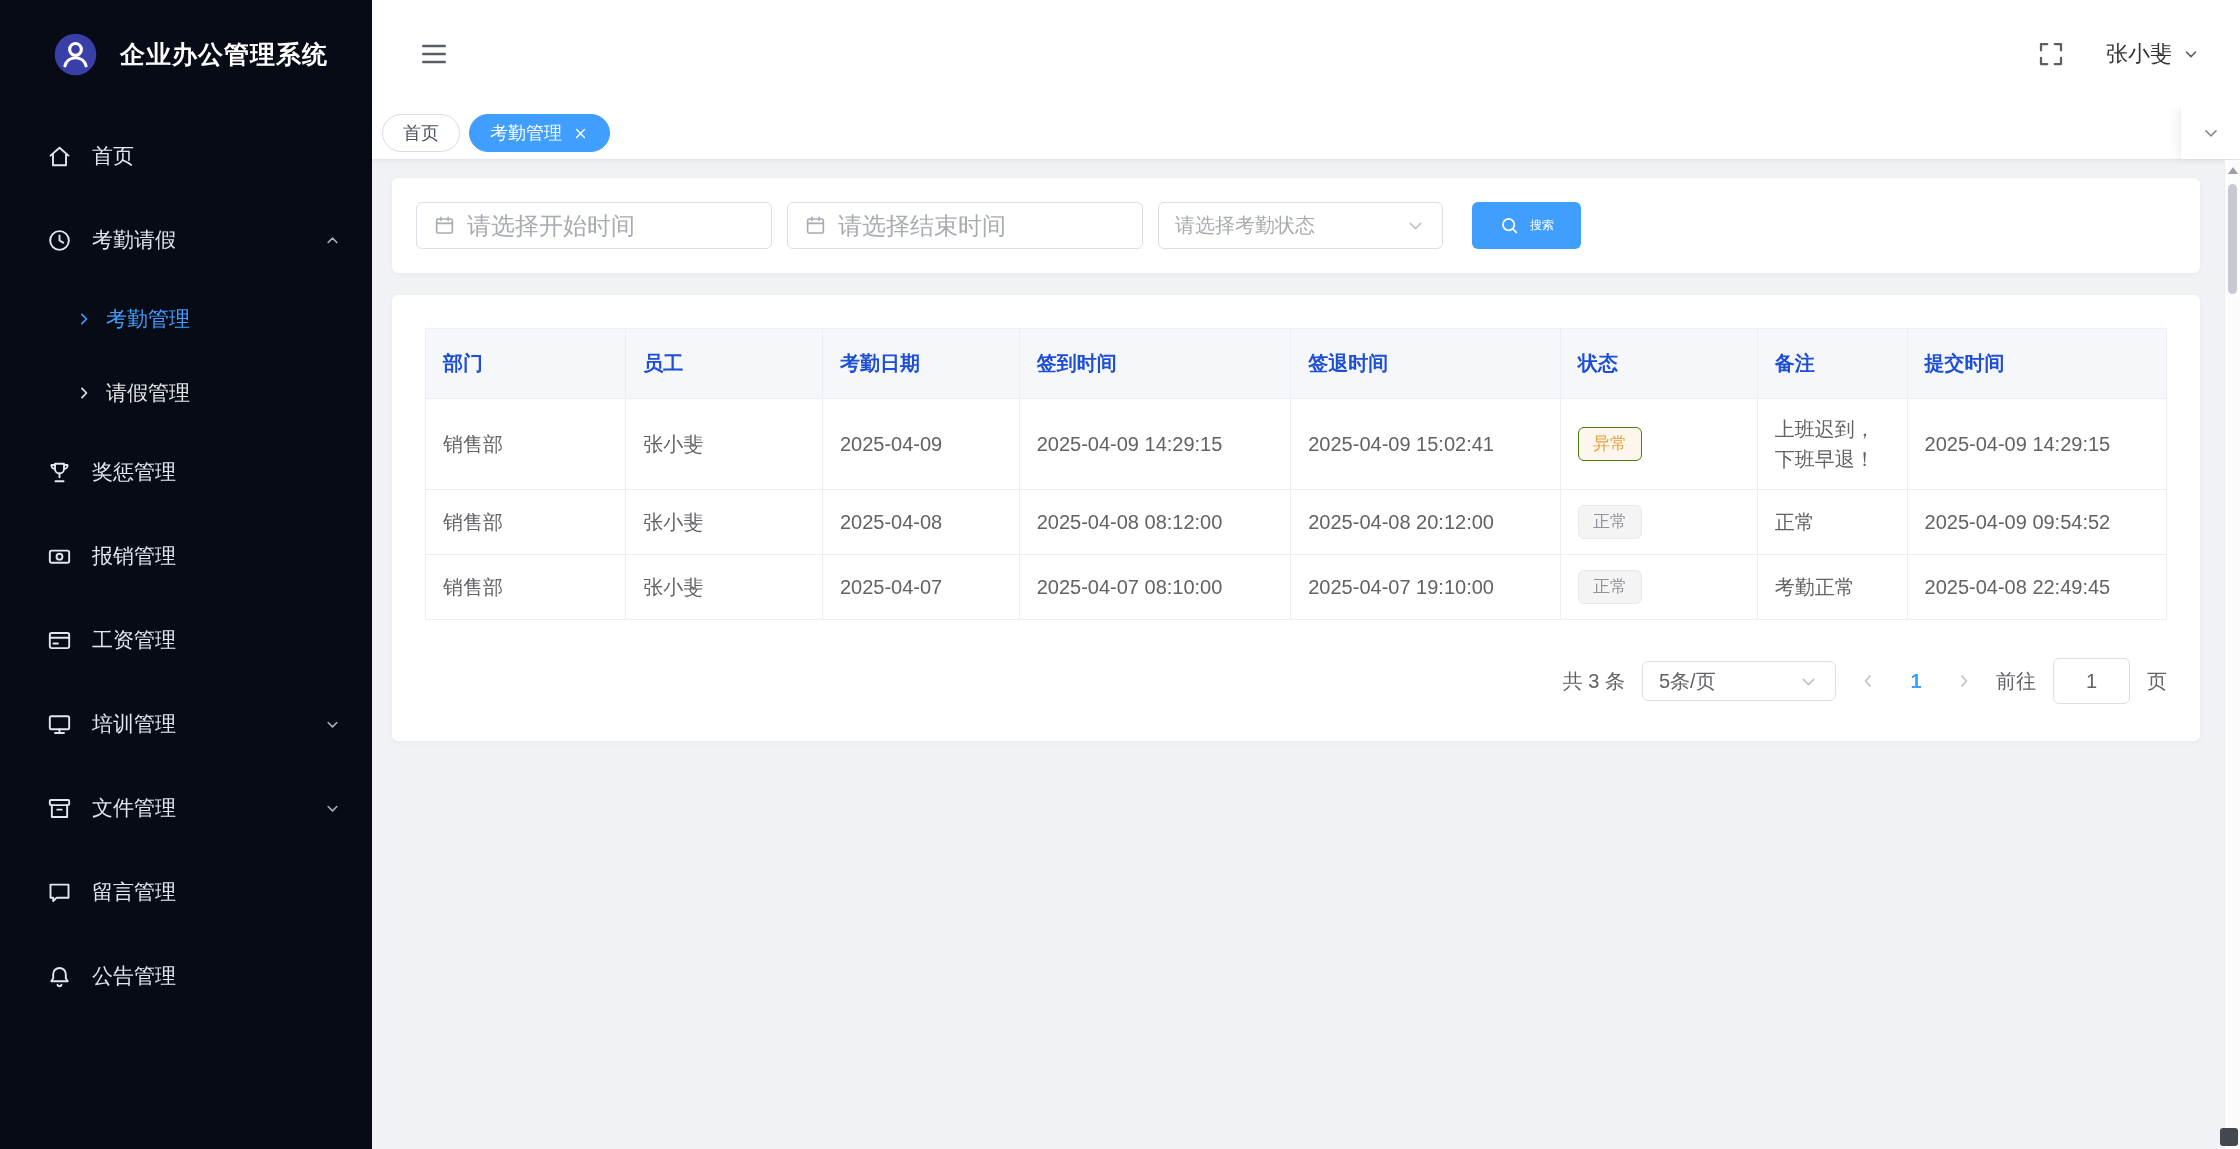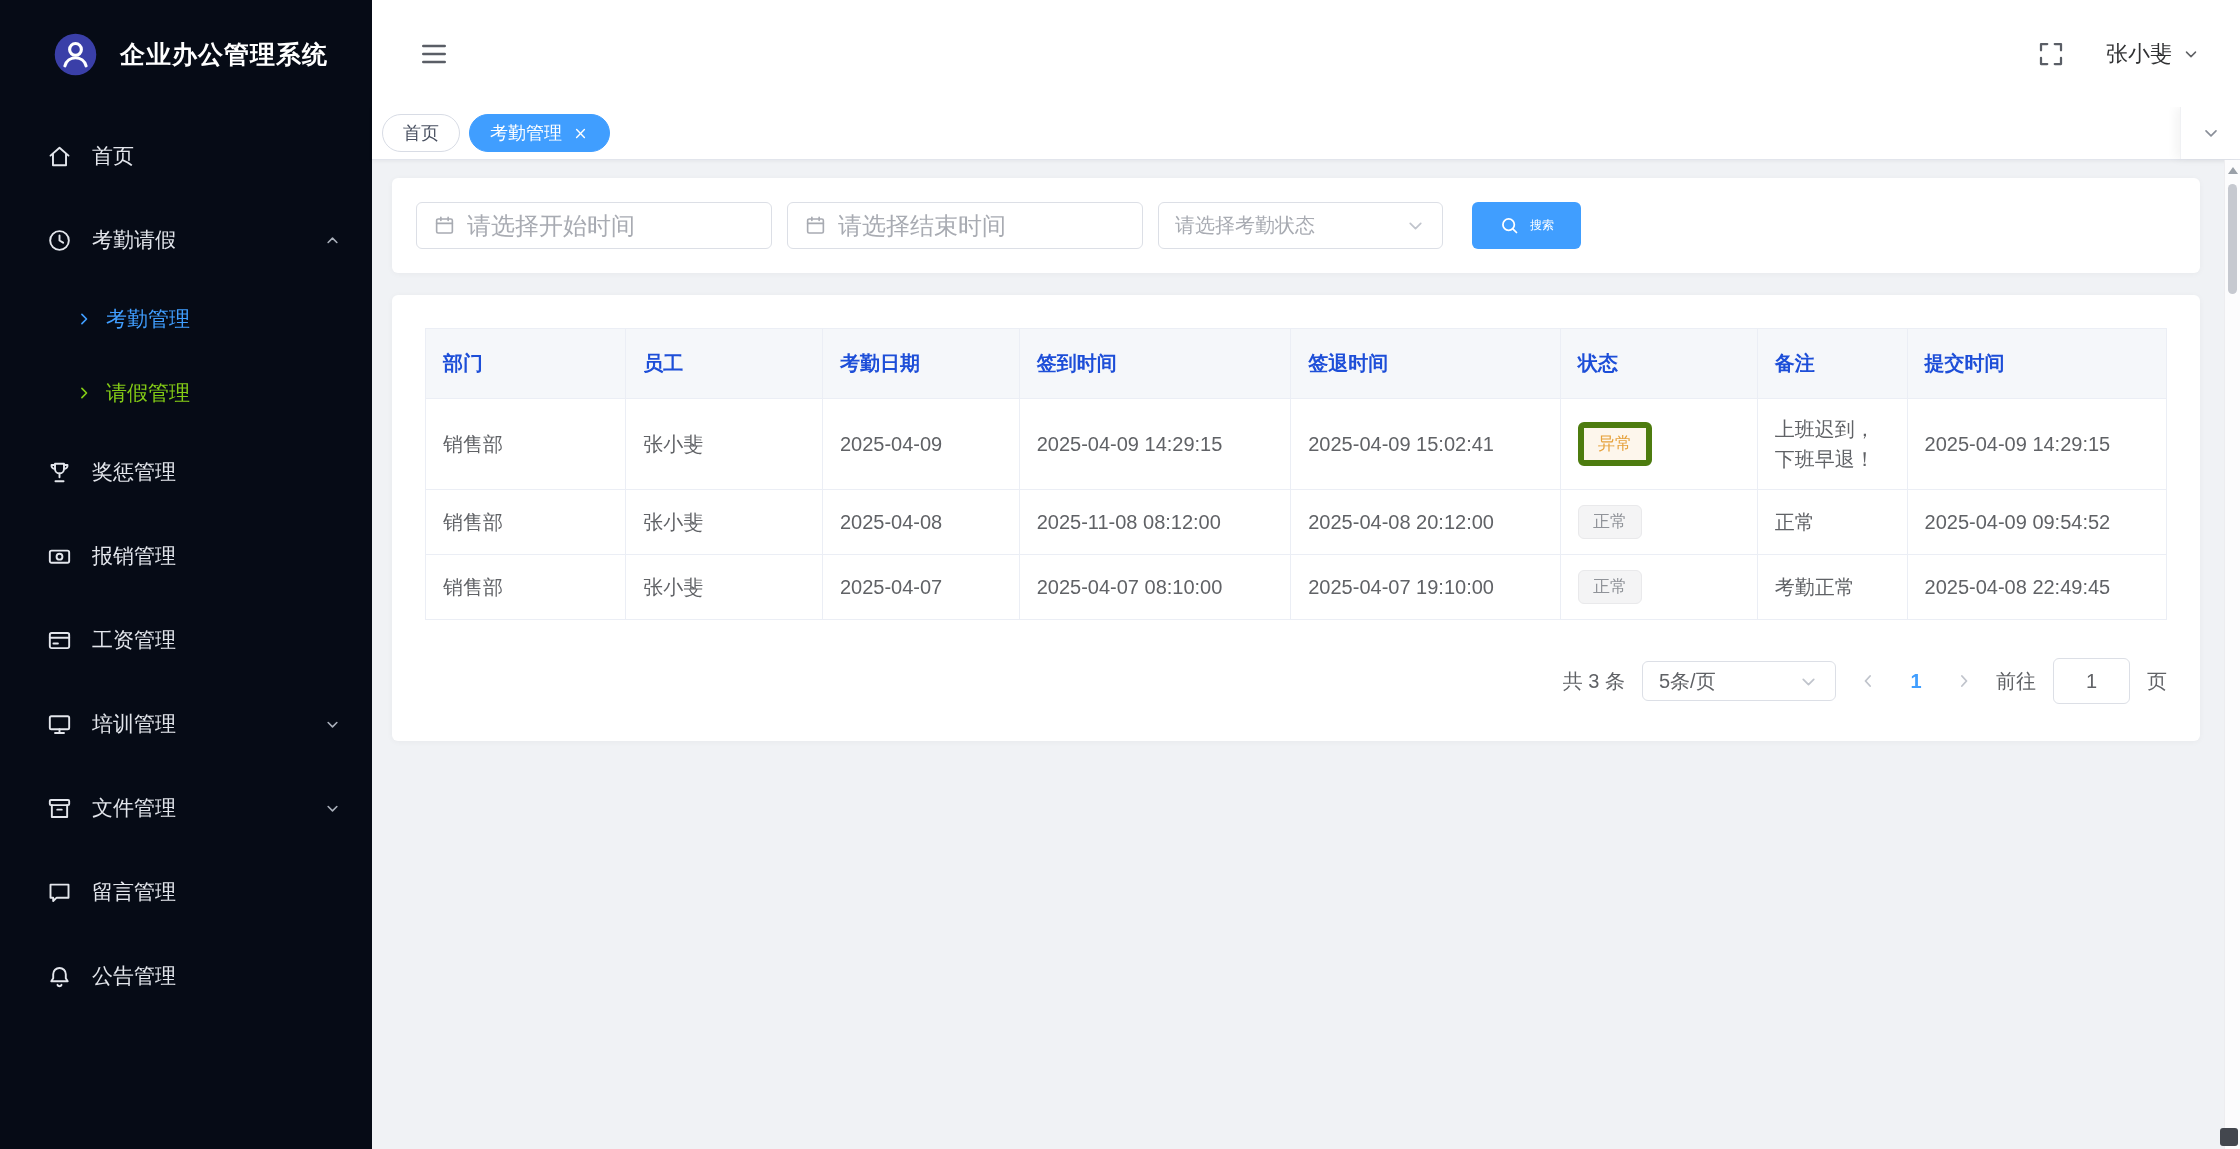--- a/index.html
+++ b/index.html
@@ -10,21 +10,21 @@
   
   .sidebar { flex:0 0 372px; width:372px; background:#060b16; color:#e3e6ec; overflow:hidden; }
   .logo-row { height:108px; display:flex; align-items:center; padding-left:52px; gap:21px; }
   .logo-badge { width:47px; height:47px; flex:0 0 47px; }
   .app-title { font-size:25px; font-weight:700; color:#ffffff; letter-spacing:1px; white-space:nowrap; }
   .menu { padding-top:6px; }
   .menu-item { height:84px; display:flex; align-items:center; padding:0 30px 0 46px; gap:19px; font-size:21px; cursor:pointer; }
   .menu-item svg.mi { width:27px; height:27px; flex:0 0 27px; }
   .menu-item .lbl { flex:1; white-space:nowrap; }
   .chev { width:19px; height:19px; color:#aab0bb; flex:0 0 19px; }
-  .menu-sub-item { height:74px; display:flex; align-items:center; padding-left:74px; gap:12px; font-size:21px; cursor:pointer; color:#84cc16; }
+  .menu-sub-item { height:74px; display:flex; align-items:center; padding-left:74px; gap:12px; font-size:21px; cursor:pointer; color:#e5e5e5; }
   .menu-sub-item .arrow { width:20px; height:20px; flex:0 0 20px; }
   .menu-sub-item.active { color:#409eff; }
 
   
   .main { flex:1; display:flex; flex-direction:column; min-width:0; }
 
   .navbar { height:107px; background:#fff; display:flex; align-items:center; padding:0 40px 0 46px; position:relative; z-index:3; }
   .icon-btn { background:none; border:none; cursor:pointer; display:flex; align-items:center; justify-content:center; color:#5a5e66; padding:0; }
   .fold-btn svg { width:32px; height:32px; }
   .nav-right { margin-left:auto; display:flex; align-items:center; gap:40px; }
@@ -53,21 +53,21 @@
   .search-btn { height:47px; padding:0 27px; margin-left:14px; background:#409eff; border:none; border-radius:6px; color:#fff; font-size:12px; display:flex; align-items:center; gap:10px; cursor:pointer; font-family:inherit; }
   .search-btn svg { width:21px; height:21px; }
 
   .table-card { margin-top:22px; background:#fff; border-radius:6px; padding:33px; box-shadow:0 1px 6px rgba(0,0,0,0.04); }
   table.att { width:100%; border-collapse:collapse; table-layout:fixed; font-size:20px; color:#606266; }
   table.att th, table.att td { border:1px solid #ebeef5; text-align:left; padding:15px 17px; overflow-wrap:break-word; vertical-align:middle; }
   table.att thead th { background:#f5f7fa; color:#1d4ed8; font-weight:700; height:70px; padding:0 17px; }
   table.att tbody td { height:64px; line-height:1.5; }
 
   .badge { display:inline-block; padding:5px 14px; border-radius:6px; font-size:17px; line-height:1.3; white-space:nowrap; }
-  .badge.warning { color:#e6a23c; background:#fdf6ec; border:6px solid #4d7c0f; }
+  .badge.warning { color:#e6a23c; background:#fdf6ec; border:1px solid #4d7c0f; }
   .badge.info { color:#909399; background:#f4f4f5; border:1px solid #e9e9eb; }
 
   .pager { margin-top:38px; display:flex; justify-content:flex-end; align-items:center; gap:17px; font-size:20px; color:#606266; padding-bottom:4px; }
   .page-size { width:194px; height:40px; color:#606266; cursor:pointer; justify-content:space-between; }
   .pg-btn { background:none; border:none; color:#c0c4cc; width:30px; display:flex; justify-content:center; cursor:pointer; }
   .pg-btn svg { width:20px; height:20px; }
   .pg-num { background:none; border:none; color:#409eff; font-size:20px; font-weight:600; min-width:32px; cursor:pointer; font-family:inherit; }
   .goto-input { width:77px; height:46px; border:1px solid #dcdfe6; border-radius:6px; text-align:center; font-size:20px; color:#606266; outline:none; font-family:inherit; background:#fff; }
 
   
@@ -308,21 +308,21 @@
               <td>2025-04-09 14:29:15</td>
               <td>2025-04-09 15:02:41</td>
               <td><span class="badge warning">异常</span></td>
               <td>上班迟到，下班早退！</td>
               <td>2025-04-09 14:29:15</td>
             </tr>
             <tr>
               <td>销售部</td>
               <td>张小斐</td>
               <td>2025-04-08</td>
-              <td>2025-11-08 08:12:00</td>
+              <td>2025-04-08 08:12:00</td>
               <td>2025-04-08 20:12:00</td>
               <td><span class="badge info">正常</span></td>
               <td>正常</td>
               <td>2025-04-09 09:54:52</td>
             </tr>
             <tr>
               <td>销售部</td>
               <td>张小斐</td>
               <td>2025-04-07</td>
               <td>2025-04-07 08:10:00</td>

